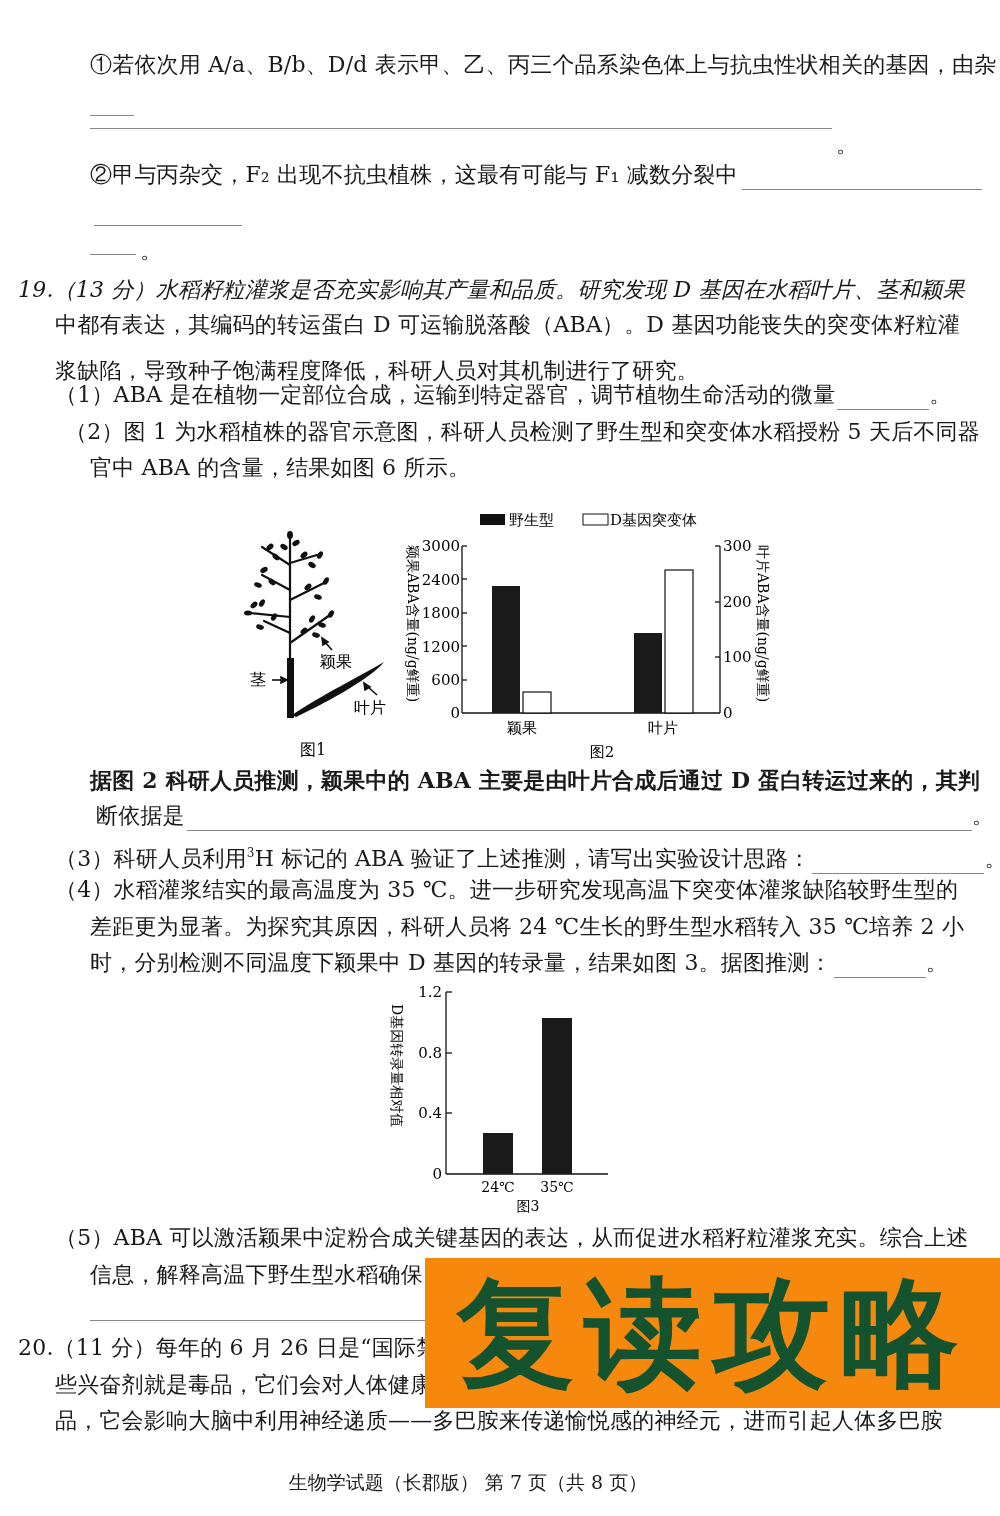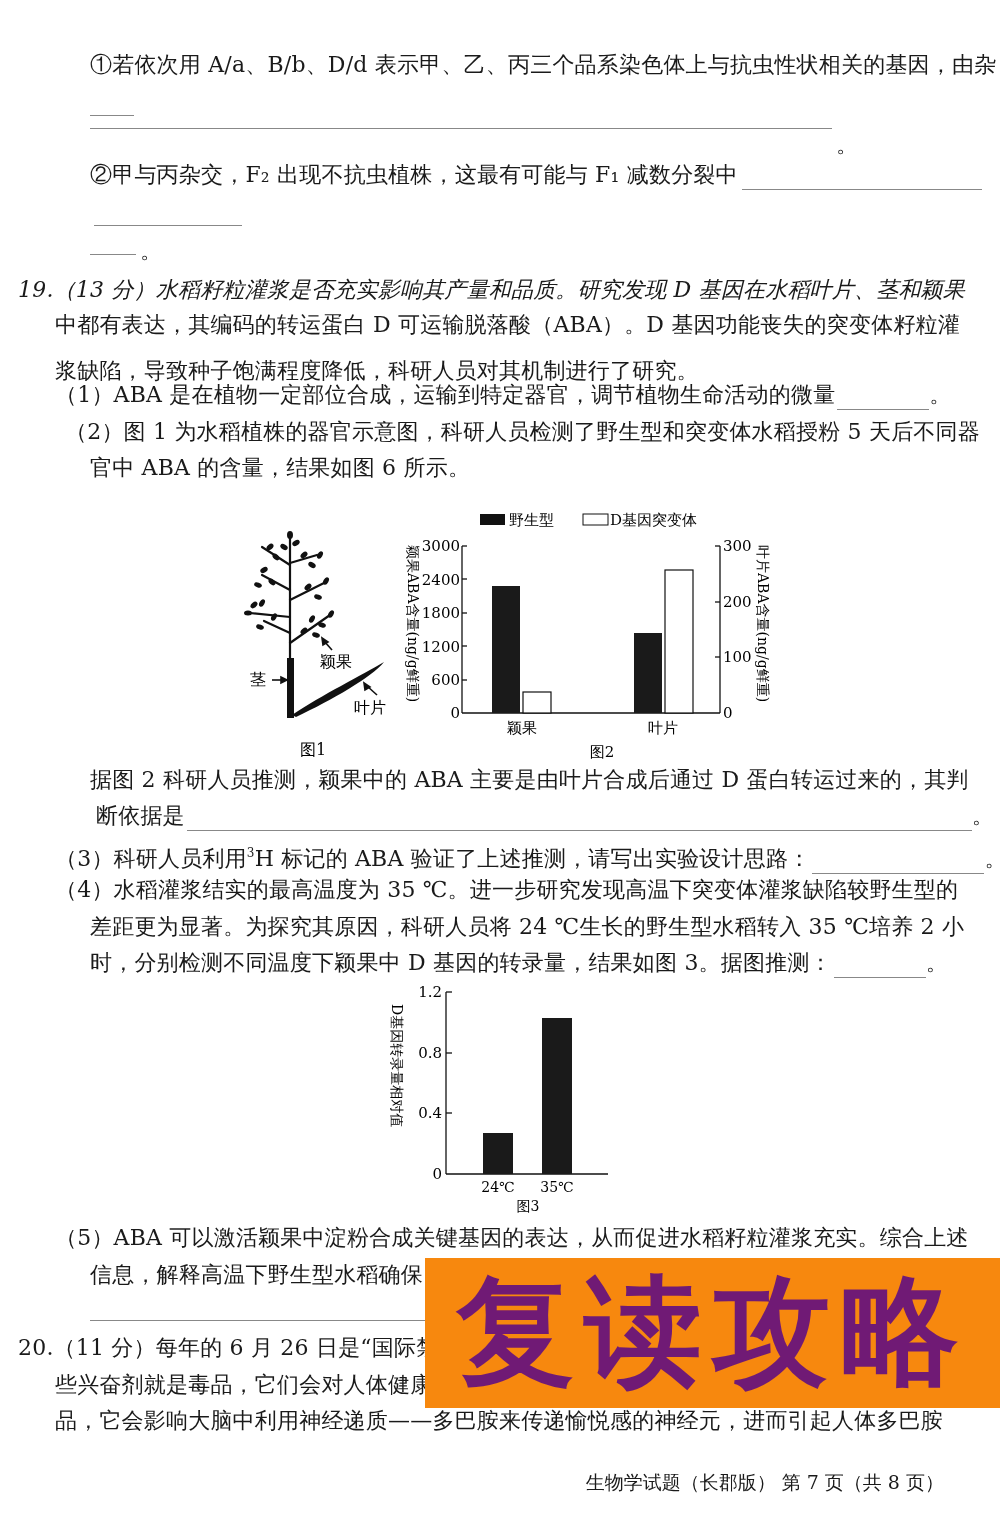--- a/index.html
+++ b/index.html
@@ -6,23 +6,23 @@
   body { width:1000px; height:1516px; position:relative; overflow:hidden;
          font-family:"DejaVu Serif","Liberation Serif",serif; color:#1a1a1a; }
   .line { position:absolute; font-size:22px; line-height:30px; white-space:nowrap; letter-spacing:0.2px; }
   .blank { display:inline-block; border-bottom:1.5px solid #888; height:22px; vertical-align:bottom; }
   .rule { position:absolute; border-bottom:1.5px solid #888; }
   .period { position:absolute; font-size:22px; line-height:30px; }
   sup { font-size:12px; vertical-align:9px; }
   .chart-text { font-family:"DejaVu Serif","Liberation Serif",serif; }
   .banner { position:absolute; left:425px; top:1258px; width:575px; height:150px; background:#F7880E;
             display:flex; align-items:center; justify-content:center; }
-  .banner span { color:#701a75; font-family:Liberation Serif, serif; font-weight:bold;
+  .banner span { color:#14532d; font-family:Liberation Sans, sans-serif; font-weight:bold;
                  font-size:118px; letter-spacing:10px; line-height:1; }
-  .footer { position:absolute; top:1470px; left:8px; width:936px; text-align:right; font-size:19px; }
+  .footer { position:absolute; top:1470px; left:0; width:936px; text-align:center; font-size:19px; }
 </style>
 </head>
 <body>
 
 <div class="line" style="left:90px;top:50px;">①若依次用 A/a、B/b、D/d 表示甲、乙、丙三个品系染色体上与抗虫性状相关的基因，由杂</div>
 <div class="line" style="left:90px;top:86px;">
   <span class="blank" style="width:44px;"></span>
 </div>
 <div class="rule" style="left:90px;top:128px;width:742px;"></div>
 <div class="period" style="left:836px;top:130px;">。</div>
@@ -141,21 +141,21 @@
   <rect x="92" y="81" width="28" height="127" fill="#1a1a1a"></rect>
   <rect x="123" y="187" width="28" height="21" fill="#fff" stroke="#111" stroke-width="1.2"></rect>
   <rect x="234" y="128" width="28" height="80" fill="#1a1a1a"></rect>
   <rect x="265" y="65" width="28" height="143" fill="#fff" stroke="#111" stroke-width="1.2"></rect>
 
   <text x="122" y="228" font-size="15" class="chart-text" text-anchor="middle">颖果</text>
   <text x="263" y="228" font-size="15" class="chart-text" text-anchor="middle">叶片</text>
   <text x="202" y="252" font-size="15" class="chart-text" text-anchor="middle">图2</text>
 </svg>
 
-<div class="line" style="left:90px;top:765px;">据图 2 科研人员推测，颖果中的 ABA 主要是由叶片合成后通过 D 蛋白转运过来的，其判</div>
+<div class="line" style="left:90px;top:765px;font-weight:bold;">据图 2 科研人员推测，颖果中的 ABA 主要是由叶片合成后通过 D 蛋白转运过来的，其判</div>
 <div class="line" style="left:90px;top:801px;margin-left:6px;">
   <span>断依据是</span><span class="blank" style="width:785px;margin-left:2px;"></span><span>。</span>
 </div>
 <div class="line" style="left:55px;top:838px;">
   <span>（3）科研人员利用</span><sup>3</sup><span>H 标记的 ABA 验证了上述推测，请写出实验设计思路：</span><span class="blank" style="width:172px;margin-left:2px;"></span><span>。</span>
 </div>
 <div class="line" style="left:55px;top:875px;">（4）水稻灌浆结实的最高温度为 35 ℃。进一步研究发现高温下突变体灌浆缺陷较野生型的</div>
 <div class="line" style="left:90px;top:912px;text-align:center;">差距更为显著。为探究其原因，科研人员将 24 ℃生长的野生型水稻转入 35 ℃培养 2 小</div>
 <div class="line" style="left:90px;top:948px;">
   <span>时，分别检测不同温度下颖果中 D 基因的转录量，结果如图 3。据图推测：</span><span class="blank" style="width:92px;margin-left:2px;"></span><span>。</span>

